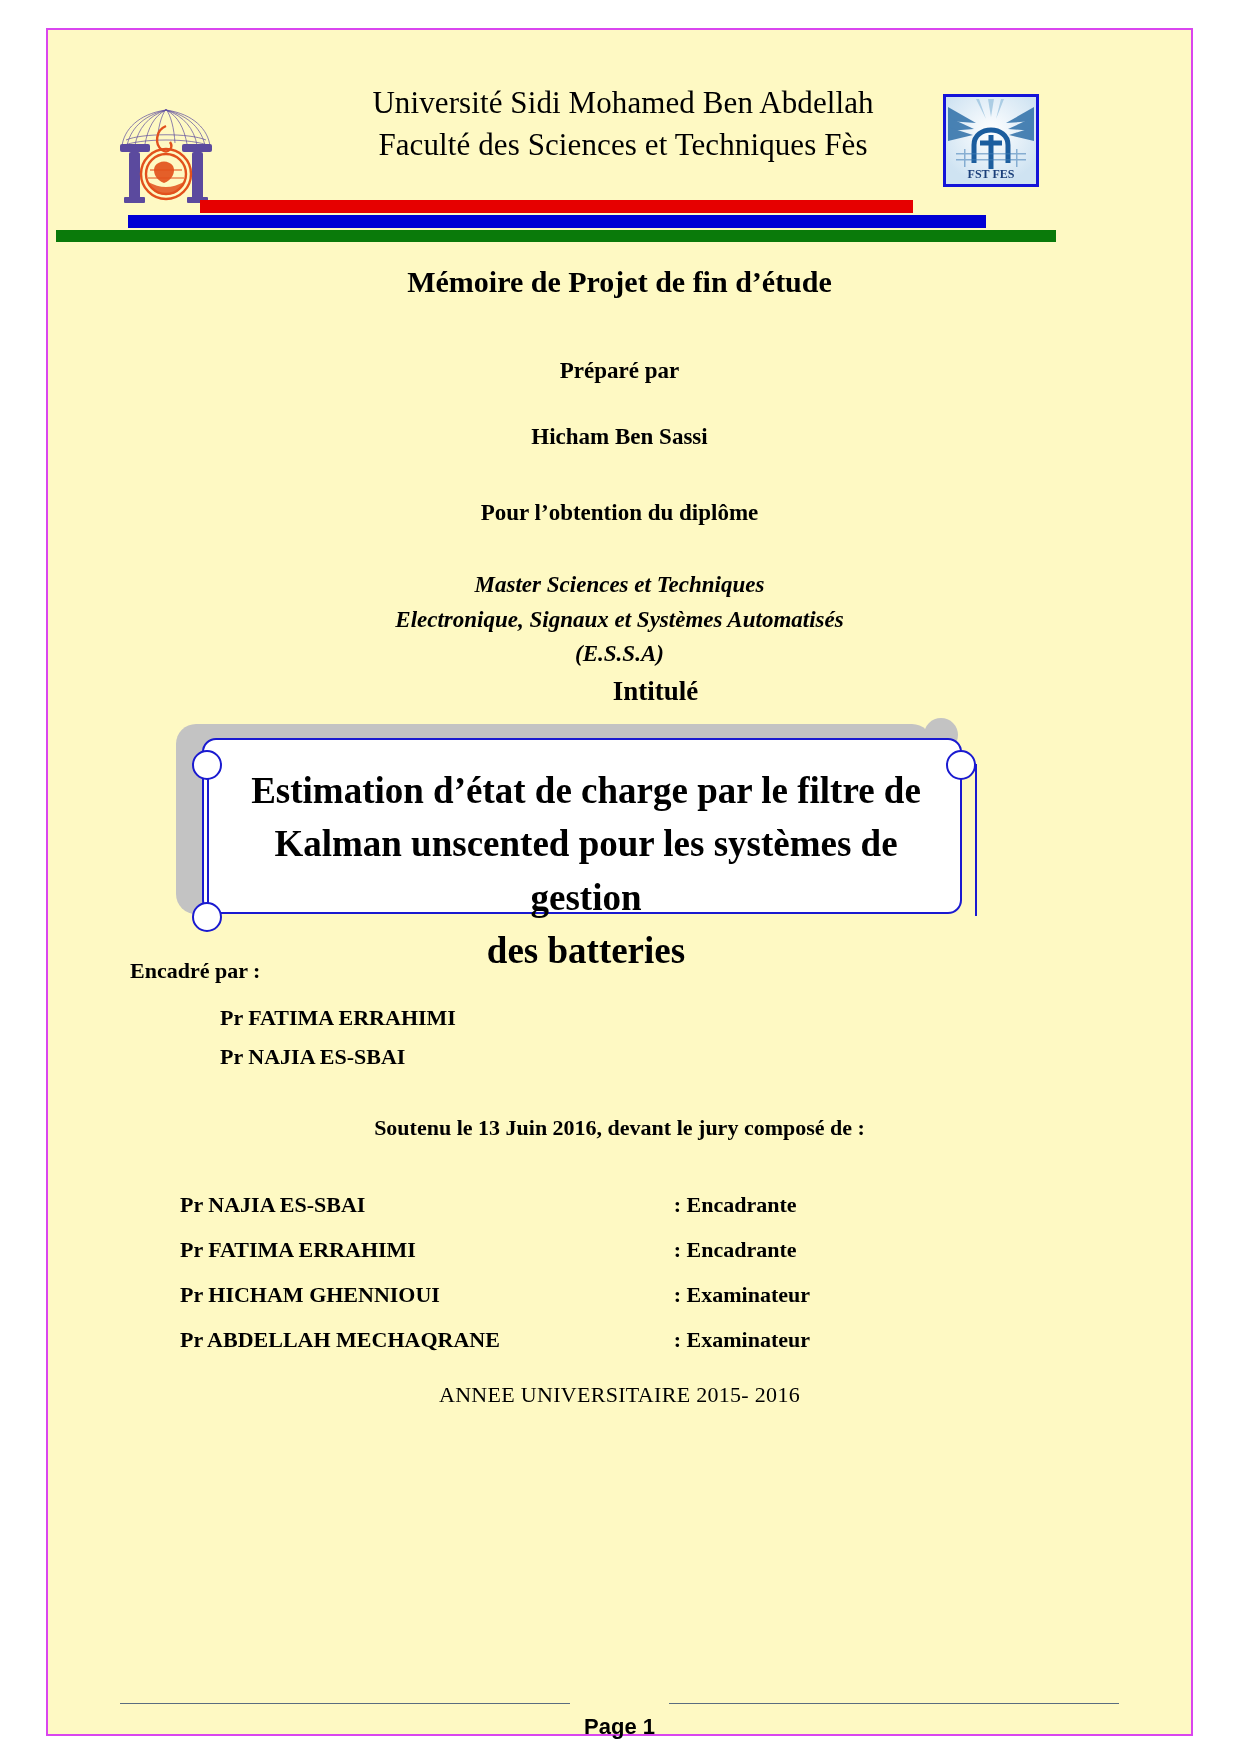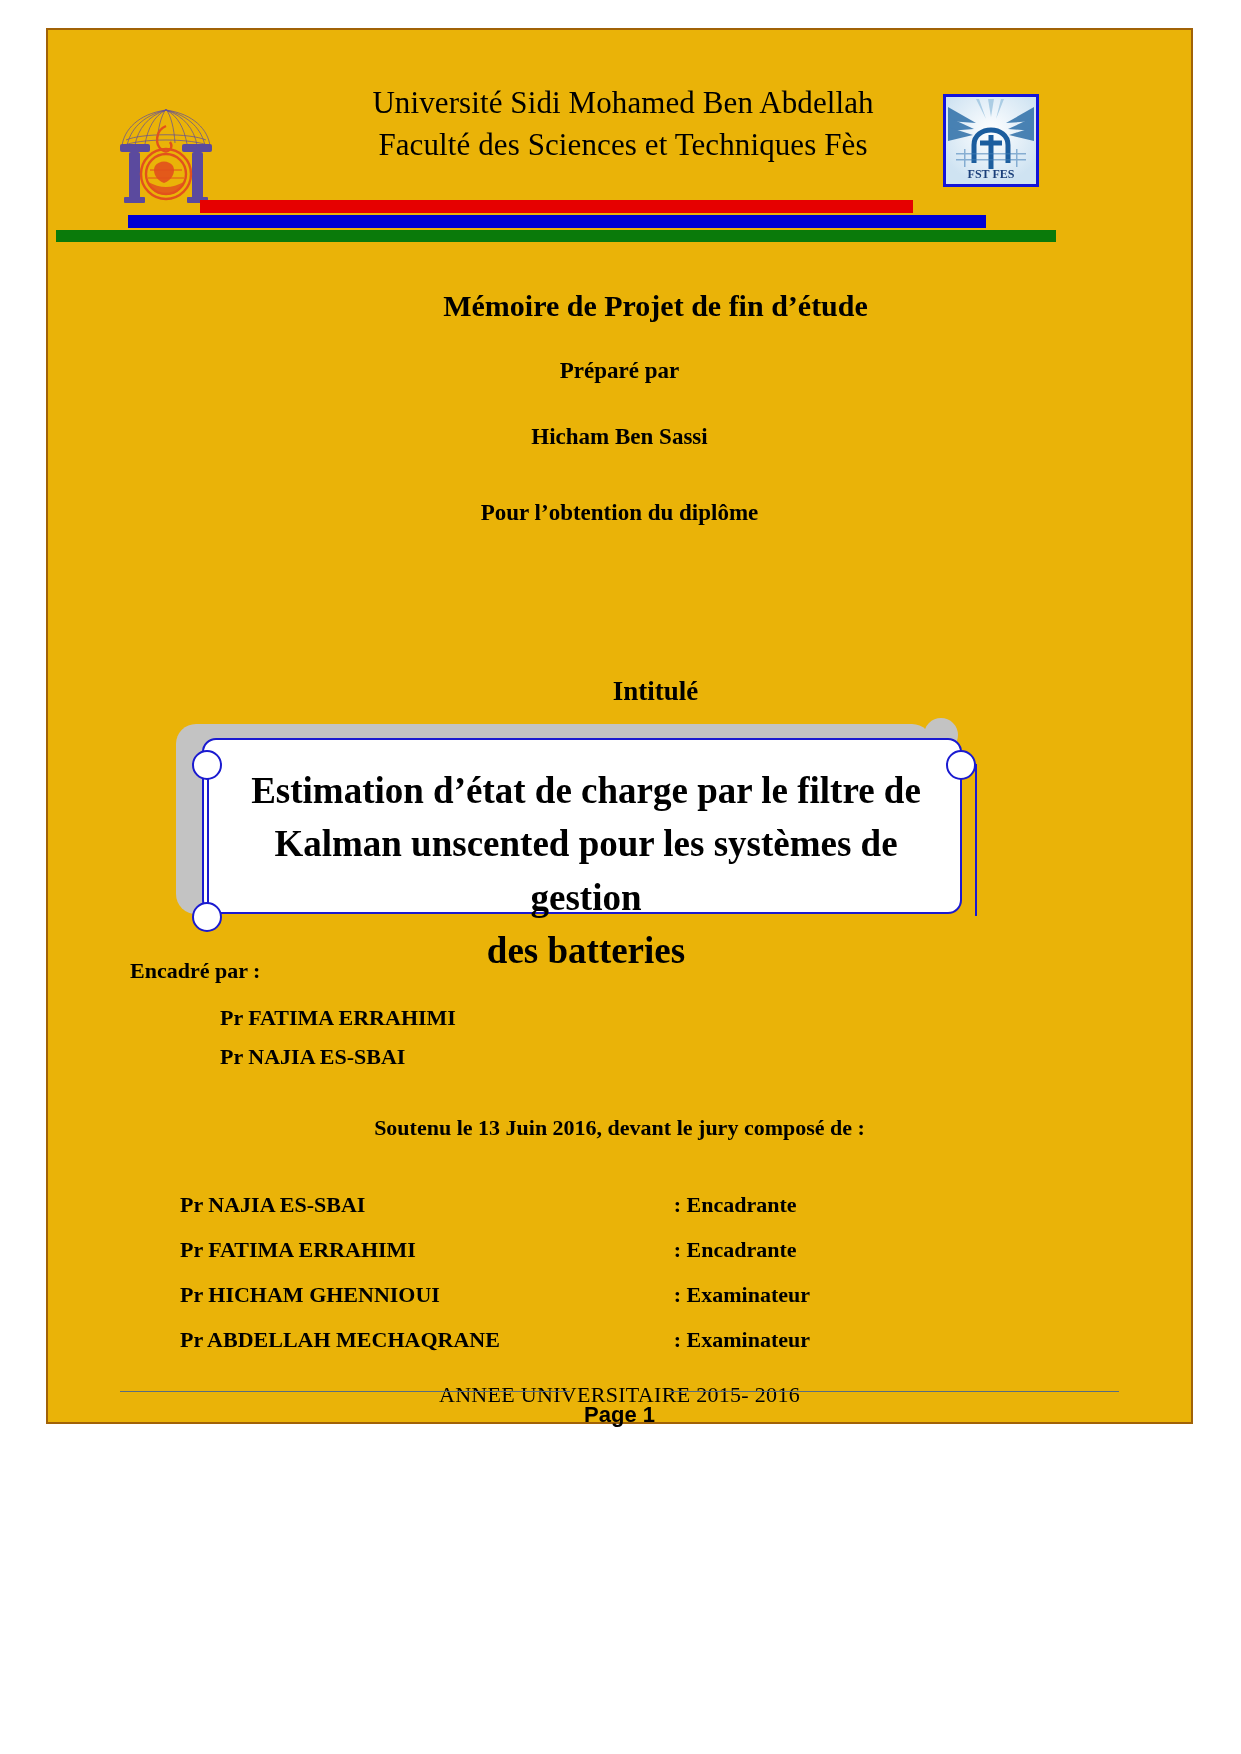--- a/index.html
+++ b/index.html
@@ -15,23 +15,23 @@
     position: relative;
     overflow: hidden;
   }
 
   
   .page-sheet {
     position: absolute;
     left: 46px;
     top: 28px;
     width: 1147px;
-    height: 1396px;
-    border: 2px solid #a16207;
-    background: #eab308;
+    height: 1708px;
+    border: 2px solid #d946ef;
+    background: #fef9c3;
     box-sizing: border-box;
   }
 
   .page-inner {
     position: absolute;
     left: 0;
     top: 0;
     width: 100%;
     height: 100%;
   }
@@ -115,21 +115,21 @@
     background: #0a7a0a;
   }
 
   
   .blk {
     position: absolute;
     width: 100%;
     text-align: center;
     line-height: 1.3;
   }
-  .t-memoire   { top: 256px;  font-size: 30px; font-weight: bold; padding-left: 36px; }
+  .t-memoire   { top: 232px;  font-size: 30px; font-weight: bold; }
   .t-prepare   { top: 326px;  font-size: 23px; font-weight: bold; }
   .t-author    { top: 392px;  font-size: 23px; font-weight: bold; }
   .t-pour      { top: 468px;  font-size: 23px; font-weight: bold; }
   .t-master    { top: 538px;  font-size: 23px; font-weight: bold; font-style: italic; line-height: 1.5; }
   .t-intitule  { top: 644px;  font-size: 27px; font-weight: bold; padding-left: 36px; }
 
   
   .scroll-wrap {
     position: absolute;
     left: 128px;
@@ -392,20 +392,25 @@
       <div class="rule-red"></div>
       <div class="rule-blue"></div>
       <div class="rule-green"></div>
     </div>
 
     <div class="blk t-memoire">Mémoire de Projet de fin d’étude</div>
     <div class="blk t-author">Hicham Ben Sassi</div>
     <div class="blk t-prepare">Préparé par</div>
     <div class="blk t-pour">Pour l’obtention du diplôme</div>
 
+    <div class="blk t-master">
+      <div>Master Sciences et Techniques</div>
+      <div>Electronique, Signaux et Systèmes Automatisés</div>
+      <div>(E.S.S.A)</div>
+    </div>
 
     <div class="blk t-intitule">Intitulé</div>
 
     <div class="scroll-wrap">
       <div class="scroll-shadow"></div>
       <div class="scroll-knob-tr"></div>
       <div class="scroll-body"></div>
       <div class="scroll-spine-l"></div>
       <div class="scroll-spine-r"></div>
       <div class="curl curl-tl"></div>

